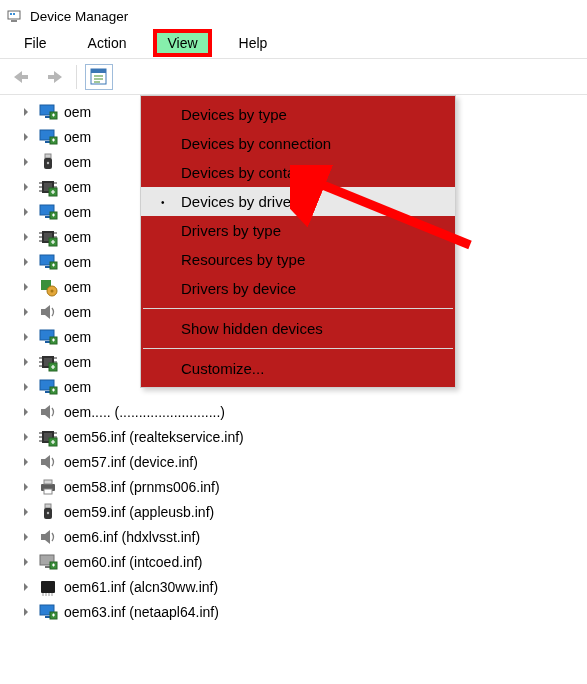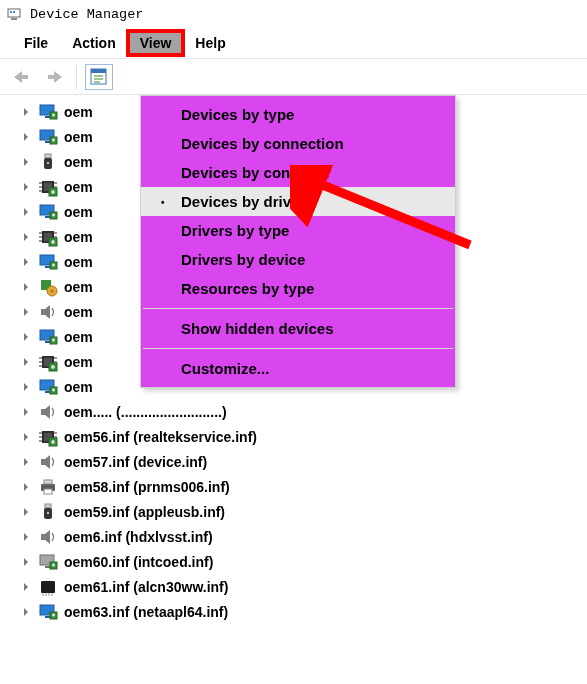--- a/index.html
+++ b/index.html
@@ -8,67 +8,64 @@
     font-family: "Segoe UI", Tahoma, sans-serif;
     font-size: 14px;
     background: #fff;
     color: #000;
     width: 587px;
     height: 684px;
     overflow: hidden;
   }
   .titlebar {
     display: flex;
-    align-items: center;
+    align-items: flex-end;
     padding: 4px 6px;
     height: 28px;
-    font-family: Liberation Mono, monospace;
   }
   .titlebar .app-icon {
     width: 16px; height: 16px;
     margin-right: 8px;
     display:flex;align-items:center;justify-content:center;
   }
   .titlebar .title { font-size: 13.5px; }
   .menubar {
     display: flex;
     padding: 3px 12px 3px 12px;
-    gap: 0;
+    gap: 17px;
     border-bottom: 1px solid #e3e3e3;
     position: relative;
-    font-weight: bold;
   }
   .menubar .menu-item {
     padding: 4px 12px;
     font-size: 14px;
     cursor: default;
   }
   .menubar .menu-item.highlighted {
     outline: 4px solid #ff0000;
     outline-offset: -2px;
-    background:#a3a3a3;
+    background:#86efac;
   }
   .toolbar {
     display: flex;
     align-items: center;
     padding: 4px 8px;
     height: 36px;
     border-bottom: 1px solid #e3e3e3;
     gap: 4px;
   }
   .tb-btn {
     width: 28px; height: 26px;
     display: flex; align-items: center; justify-content: center;
     border: 1px solid transparent;
   }
   .tb-sep { width:1px; height:24px; background:#ddd; margin:0 4px;}
   .tree {
     padding: 4px 12px 0 18px;
     position: relative;
-    font-weight: bold;
   }
   .tree-item {
     display: flex;
     align-items: center;
     height: 25px;
     gap: 4px;
   }
   .expander {
     width: 16px; height:16px;
     display:flex;align-items:center;justify-content:center;
@@ -78,21 +75,21 @@
   .item-icon {
     width: 20px; height: 20px;
     display:flex;align-items:center;justify-content:center;
     margin-right:2px;
   }
   .context-menu {
     position: absolute;
     left: 140px;
     top: 0px;
     width: 316px;
-    background: #d946ef;
+    background: #b91c1c;
     border: 1px solid #cfcfcf;
     box-shadow: 3px 3px 5px rgba(0,0,0,0.18);
     padding: 4px 0;
     z-index: 10;
   }
   .cm-item {
     padding: 6px 18px 6px 40px;
     font-size: 15px;
     position: relative;
   }
@@ -525,22 +522,22 @@
       </div>
     </div>
 
   <div class="context-menu">
     <div id="cm-items">
         <div class="cm-item"><span>Devices by type</span></div>
         <div class="cm-item"><span>Devices by connection</span></div>
         <div class="cm-item"><span>Devices by container</span></div>
         <div class="cm-item hovered"><span class="bullet">•</span><span>Devices by driver</span></div>
         <div class="cm-item"><span>Drivers by type</span></div>
+        <div class="cm-item"><span>Resources by type</span></div>
         <div class="cm-item"><span>Drivers by device</span></div>
-        <div class="cm-item"><span>Resources by type</span></div>
         <div class="cm-sep"></div>
         <div class="cm-item"><span>Show hidden devices</span></div>
         <div class="cm-sep"></div>
         <div class="cm-item"><span>Customize...</span></div>
       </div>
   </div>
 
   <svg class="arrow" width="190" height="100" style="left:290px; top:70px;">
     <defs>
       <marker id="ahead" markerWidth="11" markerHeight="10" refX="2" refY="5" orient="auto">

